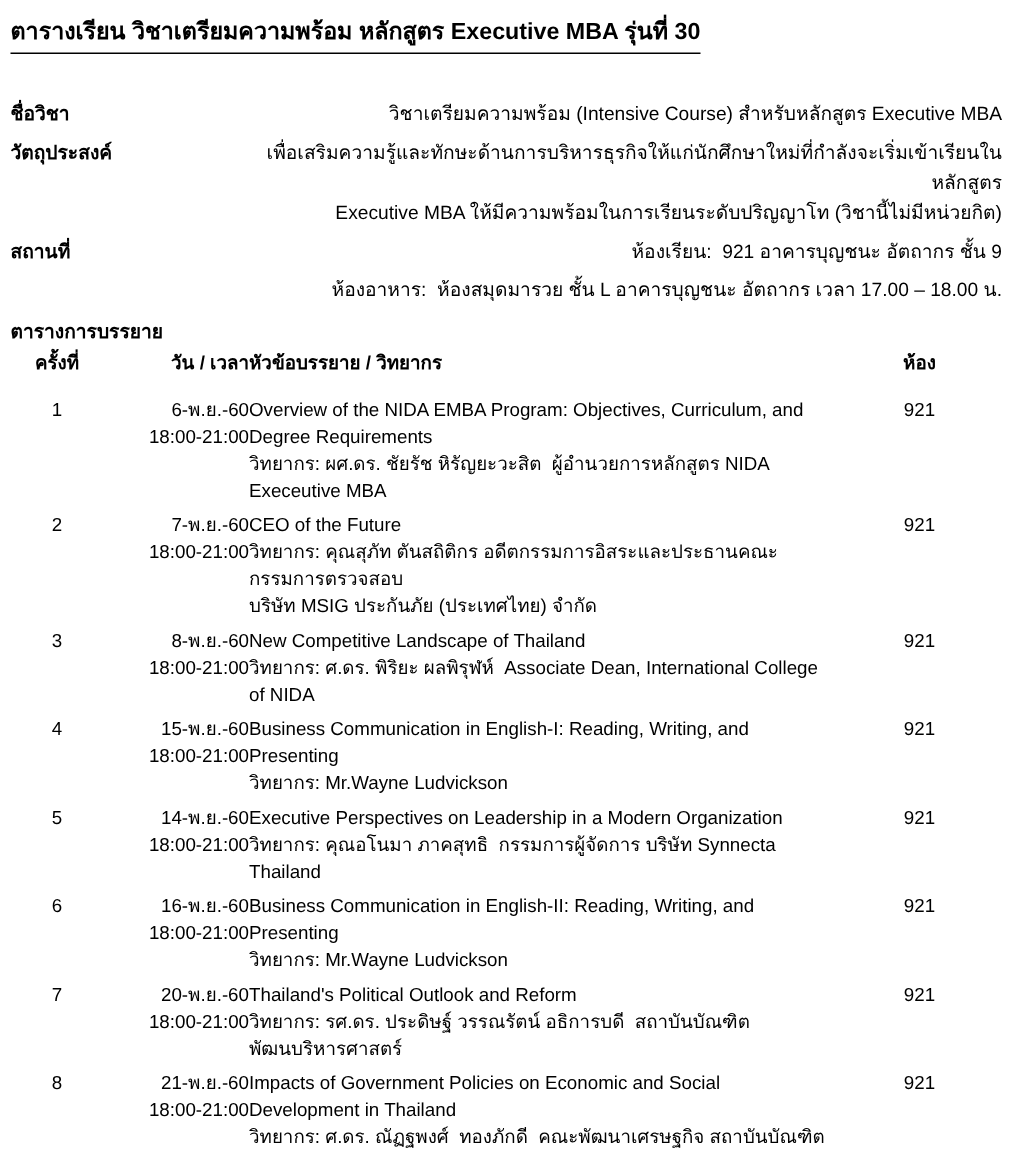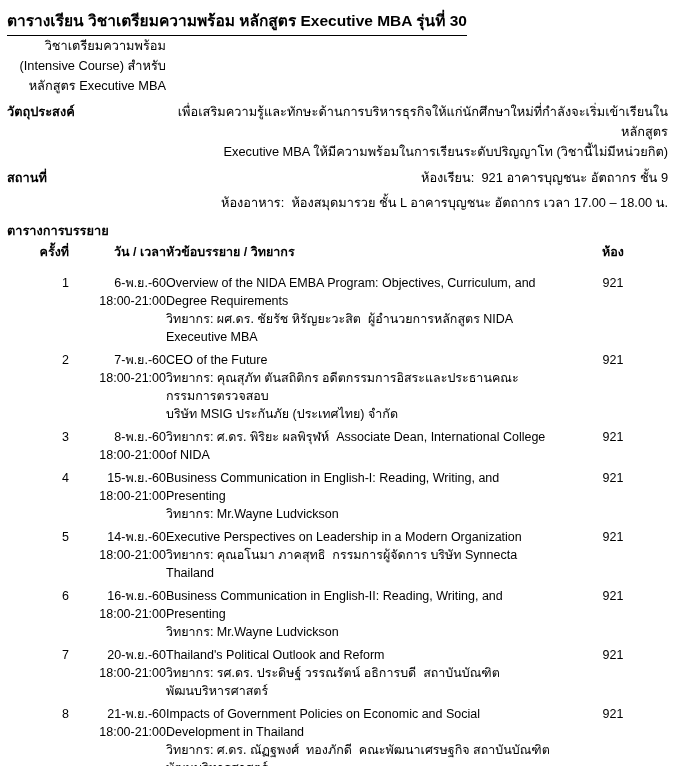--- a/index.html
+++ b/index.html
@@ -1,47 +1,48 @@
 <!DOCTYPE html>
 <html><head>
 <meta charset="utf-8">
 <style>
   html,body{margin:0;padding:0;background:#fff;}
   body{font-family:"Liberation Sans","DejaVu Sans",sans-serif;color:#000;}
   .page{width:686px;min-height:766px;box-sizing:border-box;background:#fff;
         padding:8px 18px 10px 7px;}
   .title{display:inline-block;font-size:15.5px;font-weight:bold;
-         border-bottom:1.6px solid #000;padding-bottom:2px;
+         border-bottom:1.6px solid #000;padding-bottom:2px;margin-bottom:30px;
          white-space:pre-wrap;}
   .info-row{display:grid;grid-template-columns:159px 1fr;margin-bottom:6px;}
   .info-label{font-weight:bold;font-size:12.8px;line-height:20px;}
   .info-lines{font-size:12.8px;}
   .line{line-height:20px;white-space:pre-wrap;text-align:right;}
   .gap-top{margin-top:5px;}
   .sched-heading{font-weight:bold;font-size:12.8px;line-height:20px;margin-top:8px;
                  margin-bottom:2px;}
   .thead,.trow{display:grid;grid-template-columns:62px 97px 1fr 110px;
                font-size:12.5px;}
   .thead{font-weight:bold;margin-bottom:13px;}
   .trow{margin-bottom:5px;}
   .tl{line-height:18px;white-space:pre-wrap;}
-  .c-no{text-align:right;}
+  .c-no{text-align:center;}
   .c-date{text-align:right;}
   .c-topic{padding-right:6px;}
   .c-room{text-align:center;}
 </style>
 </head>
 <body>
 
 <div class="page">
 
   <div class="title">ตารางเรียน วิชาเตรียมความพร้อม หลักสูตร Executive MBA รุ่นที่ 30</div>
 
   <div>
     <div class="info-row">
+      <div class="info-label">ชื่อวิชา</div>
       <div class="info-lines">
         <div class="line">วิชาเตรียมความพร้อม (Intensive Course) สำหรับหลักสูตร Executive MBA</div>
       </div>
     </div>
 
     <div class="info-row">
       <div class="info-label">วัตถุประสงค์</div>
       <div class="info-lines">
         <div class="line">เพื่อเสริมความรู้และทักษะด้านการบริหารธุรกิจให้แก่นักศึกษาใหม่ที่กำลังจะเริ่มเข้าเรียนในหลักสูตร</div>
         <div class="line">Executive MBA ให้มีความพร้อมในการเรียนระดับปริญญาโท (วิชานี้ไม่มีหน่วยกิต)</div>
@@ -102,20 +103,21 @@
         </div>
         <div class="trow">
           <div class="c-no">
             <div class="tl">3</div>
           </div>
           <div class="c-date">
             <div class="tl">8-พ.ย.-60</div>
             <div class="tl">18:00-21:00</div>
           </div>
           <div class="c-topic">
+            <div class="tl">New Competitive Landscape of Thailand</div>
             <div class="tl">วิทยากร: ศ.ดร. พิริยะ ผลพิรุฬห์  Associate Dean, International College of NIDA</div>
           </div>
           <div class="c-room">
             <div class="tl">921</div>
           </div>
         </div>
         <div class="trow">
           <div class="c-no">
             <div class="tl">4</div>
           </div>

